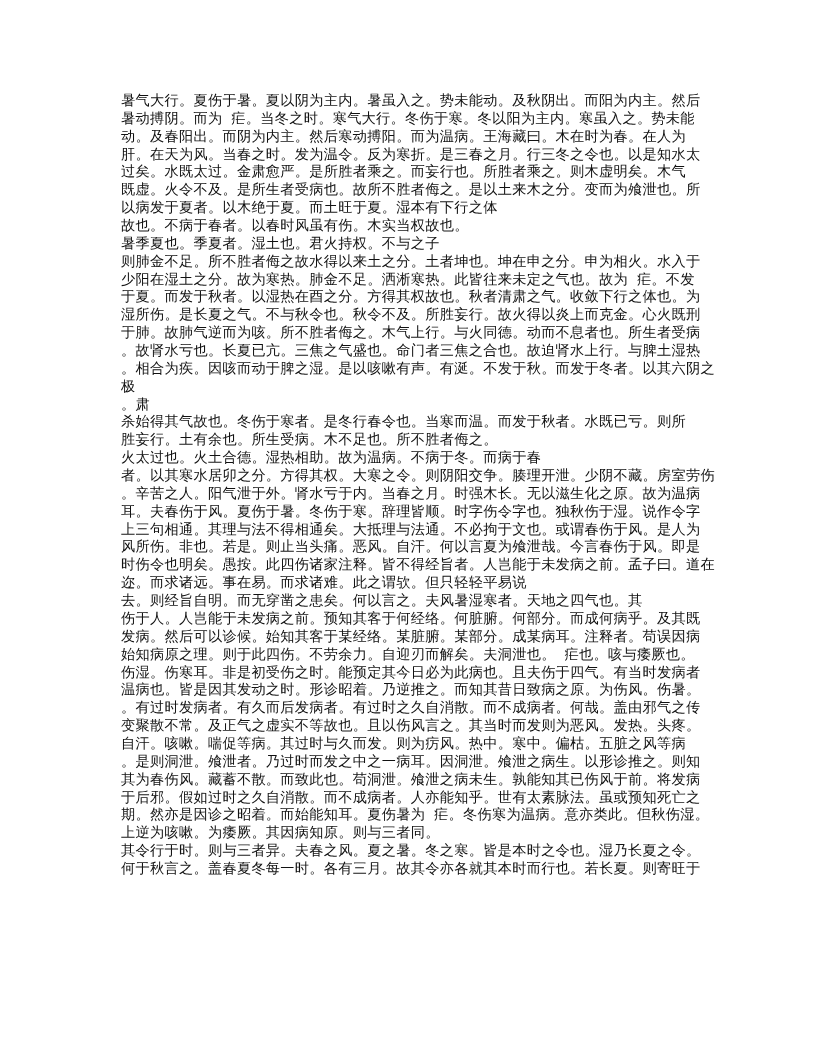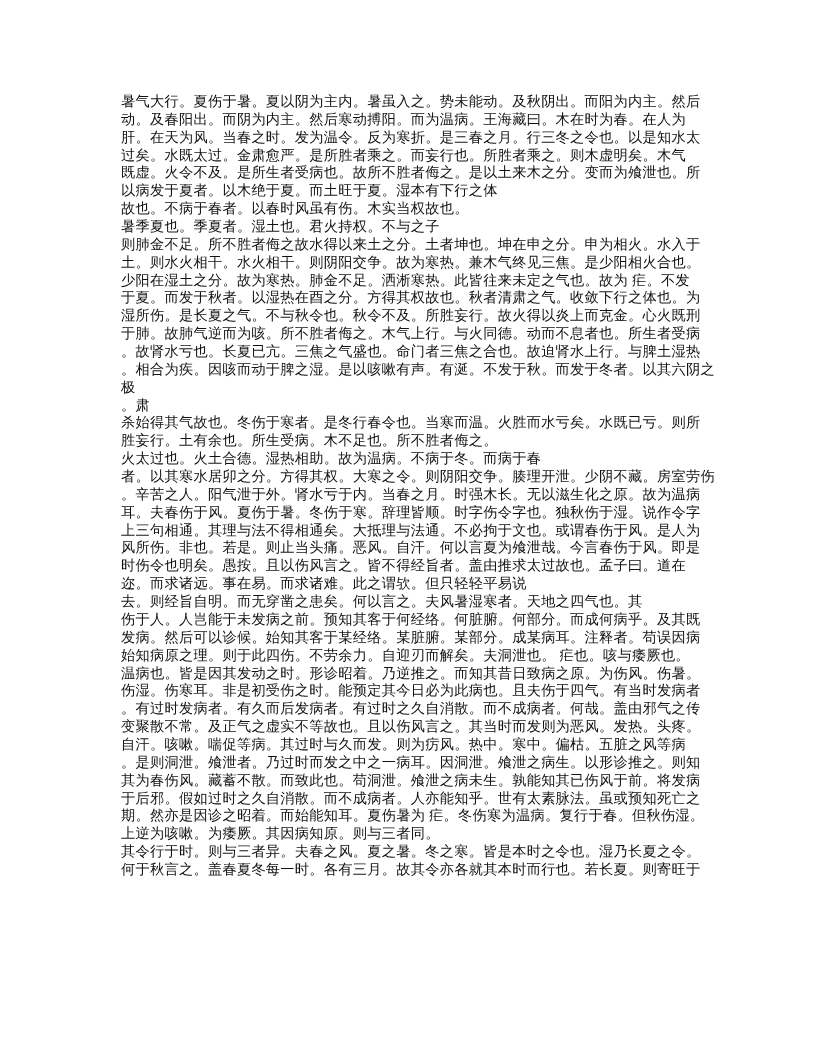--- a/index.html
+++ b/index.html
@@ -2,69 +2,69 @@
 <html><head>
 <meta charset="utf-8">
 <style>
   html, body { margin: 0; padding: 0; background: #ffffff; }
   body { width: 816px; height: 1056px; position: relative; overflow: hidden; }
   .page {
     position: absolute;
     left: 121px;
     top: 93px;
     width: 580px;
-    font-family: Liberation Serif, serif;
+    font-family: Liberation Mono, monospace;
     font-size: 14.2px;
     line-height: 17.87px;
     color: #111111;
     letter-spacing: 0.3px;
   }
   .line { white-space: pre; height: 17.87px; }
 </style>
 </head>
 <body>
 
 <div class="page" id="page">
     <div class="line">暑气大行。夏伤于暑。夏以阴为主内。暑虽入之。势未能动。及秋阴出。而阳为内主。然后</div>
+    <div class="line">暑动搏阴。而为 疟。当冬之时。寒气大行。冬伤于寒。冬以阳为主内。寒虽入之。势未能</div>
     <div class="line">动。及春阳出。而阴为内主。然后寒动搏阳。而为温病。王海藏曰。木在时为春。在人为</div>
     <div class="line">肝。在天为风。当春之时。发为温令。反为寒折。是三春之月。行三冬之令也。以是知水太</div>
     <div class="line">过矣。水既太过。金肃愈严。是所胜者乘之。而妄行也。所胜者乘之。则木虚明矣。木气</div>
     <div class="line">既虚。火令不及。是所生者受病也。故所不胜者侮之。是以土来木之分。变而为飧泄也。所</div>
     <div class="line">以病发于夏者。以木绝于夏。而土旺于夏。湿本有下行之体</div>
     <div class="line">故也。不病于春者。以春时风虽有伤。木实当权故也。</div>
     <div class="line">暑季夏也。季夏者。湿土也。君火持权。不与之子</div>
     <div class="line">则肺金不足。所不胜者侮之故水得以来土之分。土者坤也。坤在申之分。申为相火。水入于</div>
-    <div class="line">土。则水火相干。水火相干。则阴阳交争。故为寒热。兼木气终见三焦。是少阳相火合也。</div>
     <div class="line">少阳在湿土之分。故为寒热。肺金不足。洒淅寒热。此皆往来未定之气也。故为 疟。不发</div>
     <div class="line">于夏。而发于秋者。以湿热在酉之分。方得其权故也。秋者清肃之气。收敛下行之体也。为</div>
     <div class="line">湿所伤。是长夏之气。不与秋令也。秋令不及。所胜妄行。故火得以炎上而克金。心火既刑</div>
     <div class="line">于肺。故肺气逆而为咳。所不胜者侮之。木气上行。与火同德。动而不息者也。所生者受病</div>
     <div class="line">。故肾水亏也。长夏已亢。三焦之气盛也。命门者三焦之合也。故迫肾水上行。与脾土湿热</div>
     <div class="line">。相合为疾。因咳而动于脾之湿。是以咳嗽有声。有涎。不发于秋。而发于冬者。以其六阴之</div>
     <div class="line">极</div>
     <div class="line">。肃</div>
-    <div class="line">杀始得其气故也。冬伤于寒者。是冬行春令也。当寒而温。火胜而水亏矣。水既已亏。则所</div>
+    <div class="line">杀始得其气故也。冬伤于寒者。是冬行春令也。当寒而温。而发于秋者。水既已亏。则所</div>
     <div class="line">胜妄行。土有余也。所生受病。木不足也。所不胜者侮之。</div>
     <div class="line">火太过也。火土合德。湿热相助。故为温病。不病于冬。而病于春</div>
     <div class="line">者。以其寒水居卯之分。方得其权。大寒之令。则阴阳交争。腠理开泄。少阴不藏。房室劳伤</div>
     <div class="line">。辛苦之人。阳气泄于外。肾水亏于内。当春之月。时强木长。无以滋生化之原。故为温病</div>
     <div class="line">耳。夫春伤于风。夏伤于暑。冬伤于寒。辞理皆顺。时字伤令字也。独秋伤于湿。说作令字</div>
     <div class="line">上三句相通。其理与法不得相通矣。大抵理与法通。不必拘于文也。或谓春伤于风。是人为</div>
     <div class="line">风所伤。非也。若是。则止当头痛。恶风。自汗。何以言夏为飧泄哉。今言春伤于风。即是</div>
-    <div class="line">时伤令也明矣。愚按。且以伤风言之。皆不得经旨者。盖由推求太过故也。孟子曰。道在</div>
+    <div class="line">时伤令也明矣。愚按。此四伤诸家注释。皆不得经旨者。人岂能于未发病之前。孟子曰。道在</div>
     <div class="line">迩。而求诸远。事在易。而求诸难。此之谓欤。但只轻轻平易说</div>
     <div class="line">去。则经旨自明。而无穿凿之患矣。何以言之。夫风暑湿寒者。天地之四气也。其</div>
     <div class="line">伤于人。人岂能于未发病之前。预知其客于何经络。何脏腑。何部分。而成何病乎。及其既</div>
     <div class="line">发病。然后可以诊候。始知其客于某经络。某脏腑。某部分。成某病耳。注释者。苟误因病</div>
     <div class="line">始知病原之理。则于此四伤。不劳余力。自迎刃而解矣。夫洞泄也。 疟也。咳与痿厥也。</div>
+    <div class="line">伤湿。伤寒耳。非是初受伤之时。能预定其今日必为此病也。且夫伤于四气。有当时发病者</div>
     <div class="line">温病也。皆是因其发动之时。形诊昭着。乃逆推之。而知其昔日致病之原。为伤风。伤暑。</div>
-    <div class="line">伤湿。伤寒耳。非是初受伤之时。能预定其今日必为此病也。且夫伤于四气。有当时发病者</div>
     <div class="line">。有过时发病者。有久而后发病者。有过时之久自消散。而不成病者。何哉。盖由邪气之传</div>
     <div class="line">变聚散不常。及正气之虚实不等故也。且以伤风言之。其当时而发则为恶风。发热。头疼。</div>
     <div class="line">自汗。咳嗽。喘促等病。其过时与久而发。则为疠风。热中。寒中。偏枯。五脏之风等病</div>
     <div class="line">。是则洞泄。飧泄者。乃过时而发之中之一病耳。因洞泄。飧泄之病生。以形诊推之。则知</div>
     <div class="line">其为春伤风。藏蓄不散。而致此也。苟洞泄。飧泄之病未生。孰能知其已伤风于前。将发病</div>
     <div class="line">于后邪。假如过时之久自消散。而不成病者。人亦能知乎。世有太素脉法。虽或预知死亡之</div>
-    <div class="line">期。然亦是因诊之昭着。而始能知耳。夏伤暑为 疟。冬伤寒为温病。复行于春。但秋伤湿。</div>
+    <div class="line">期。然亦是因诊之昭着。而始能知耳。夏伤暑为 疟。冬伤寒为温病。意亦类此。但秋伤湿。</div>
     <div class="line">上逆为咳嗽。为痿厥。其因病知原。则与三者同。</div>
     <div class="line">其令行于时。则与三者异。夫春之风。夏之暑。冬之寒。皆是本时之令也。湿乃长夏之令。</div>
     <div class="line">何于秋言之。盖春夏冬每一时。各有三月。故其令亦各就其本时而行也。若长夏。则寄旺于</div>
   </div>
 
 </body></html>

